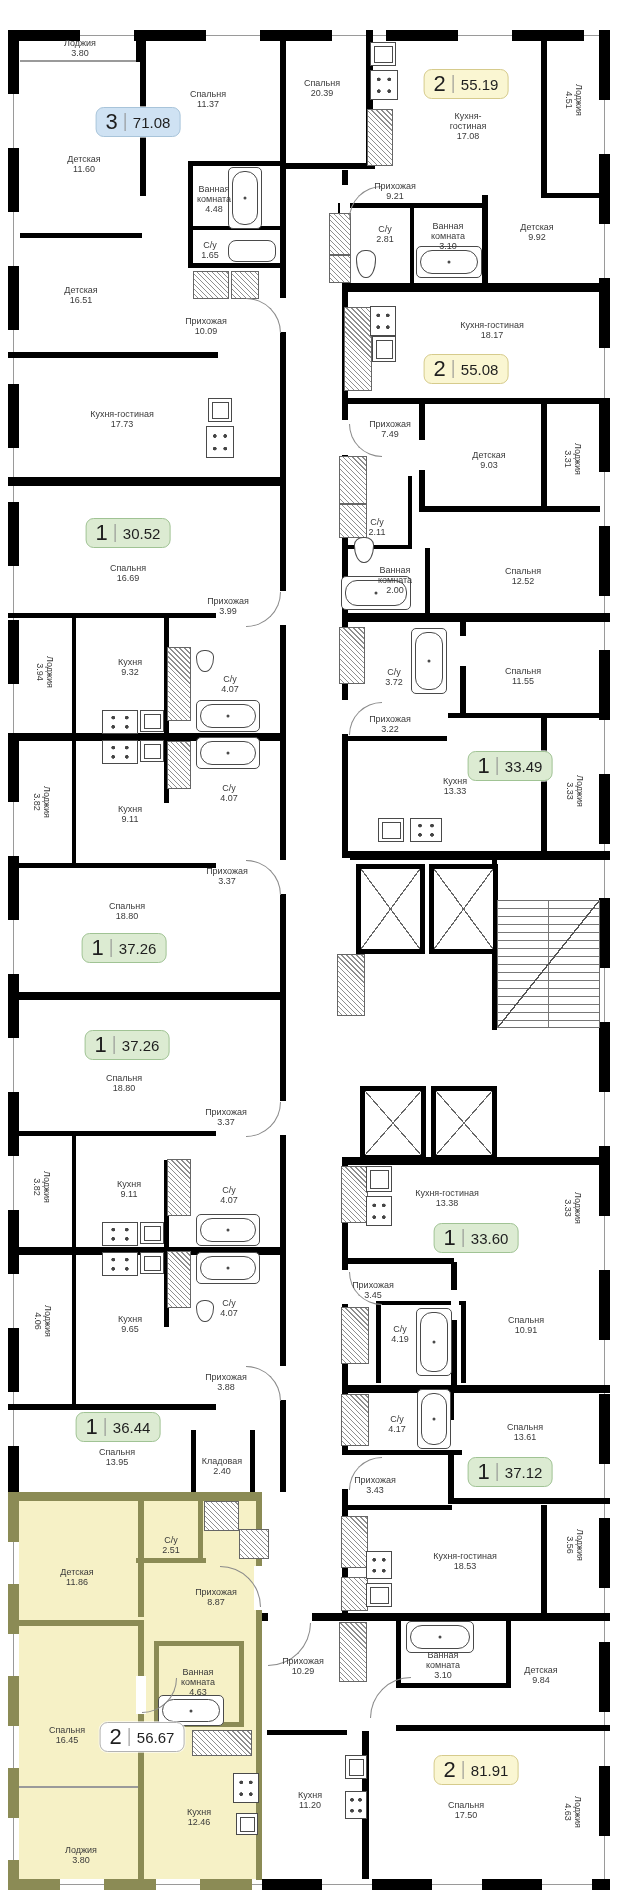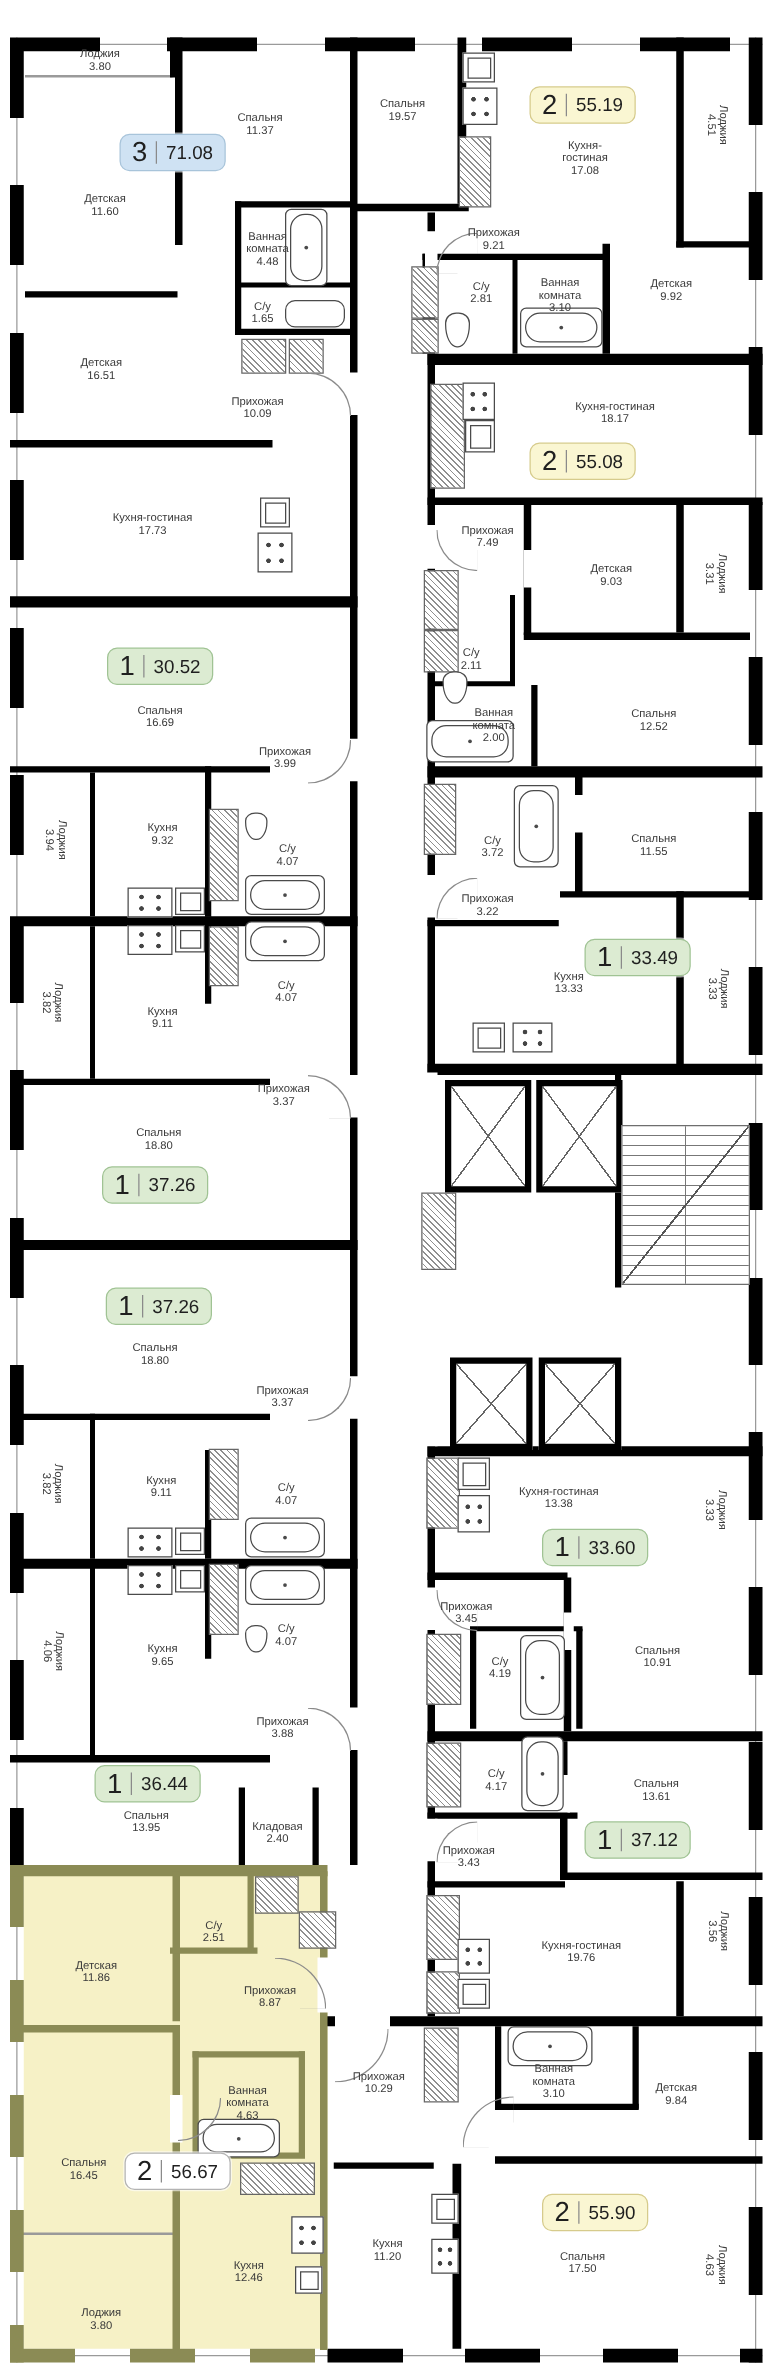--- a/index.html
+++ b/index.html
@@ -303,21 +303,21 @@
       <div class="rname">Кухня-гостиная</div>
       <div class="rarea">17.73</div>
     </div>
     <div class="badge" style="left: 138px; top: 122px; transform: translate(-50%, -50%); background: rgb(207, 226, 243); border-color: rgb(168, 196, 218);">
       <span class="num">3</span>
       <span class="sep"></span>
       <span class="area">71.08</span>
     </div>
     <div class="rlabel" style="left: 322px; top: 88px; transform: translate(-50%, -50%);">
       <div class="rname">Спальня</div>
-      <div class="rarea">19.57</div>
+      <div class="rarea">20.39</div>
     </div>
     <div class="rlabel" style="left: 468px; top: 126px; transform: translate(-50%, -50%); width: 60px;">
       <div class="rname" style="white-space: normal;">Кухня-гостиная</div>
       <div class="rarea">17.08</div>
     </div>
     <div class="rlabel" style="left: 574px; top: 100px; transform: translate(-50%, -50%) rotate(90deg);">
       <div class="rname">Лоджия</div>
       <div class="rarea">4.51</div>
     </div>
     <div class="rlabel" style="left: 395px; top: 191px; transform: translate(-50%, -50%);">
@@ -535,21 +535,21 @@
     <div class="rlabel" style="left: 525px; top: 1432px; transform: translate(-50%, -50%);">
       <div class="rname">Спальня</div>
       <div class="rarea">13.61</div>
     </div>
     <div class="rlabel" style="left: 375px; top: 1485px; transform: translate(-50%, -50%);">
       <div class="rname">Прихожая</div>
       <div class="rarea">3.43</div>
     </div>
     <div class="rlabel" style="left: 465px; top: 1561px; transform: translate(-50%, -50%);">
       <div class="rname">Кухня-гостиная</div>
-      <div class="rarea">19.76</div>
+      <div class="rarea">18.53</div>
     </div>
     <div class="rlabel" style="left: 575px; top: 1545px; transform: translate(-50%, -50%) rotate(90deg);">
       <div class="rname">Лоджия</div>
       <div class="rarea">3.56</div>
     </div>
     <div class="badge" style="left: 510px; top: 1472px; transform: translate(-50%, -50%); background: rgb(220, 235, 210); border-color: rgb(160, 195, 148);">
       <span class="num">1</span>
       <span class="sep"></span>
       <span class="area">37.12</span>
     </div>
@@ -606,15 +606,15 @@
       <div class="rname">Спальня</div>
       <div class="rarea">17.50</div>
     </div>
     <div class="rlabel" style="left: 573px; top: 1812px; transform: translate(-50%, -50%) rotate(90deg);">
       <div class="rname">Лоджия</div>
       <div class="rarea">4.63</div>
     </div>
     <div class="badge" style="left: 476px; top: 1770px; transform: translate(-50%, -50%); background: rgb(250, 246, 210); border-color: rgb(214, 203, 140);">
       <span class="num">2</span>
       <span class="sep"></span>
-      <span class="area">55.90</span>
+      <span class="area">81.91</span>
     </div>
   </div>
 
 </body></html>

